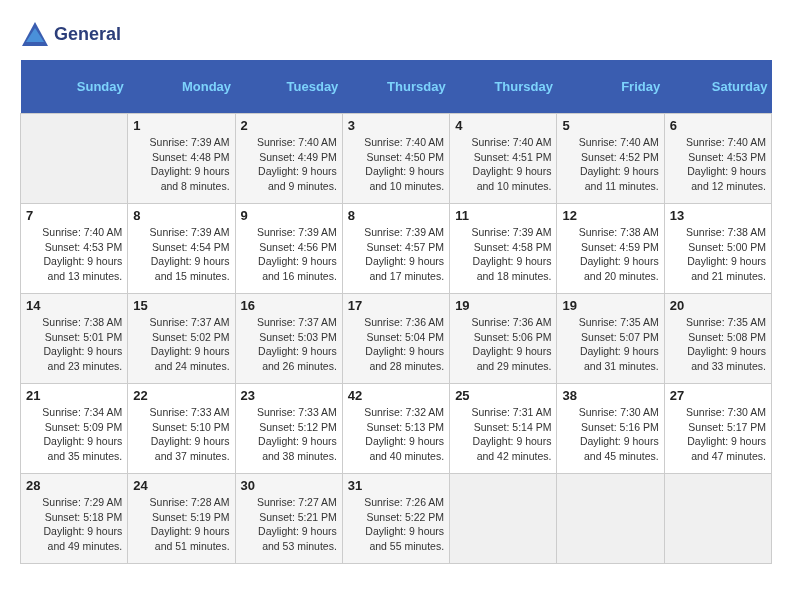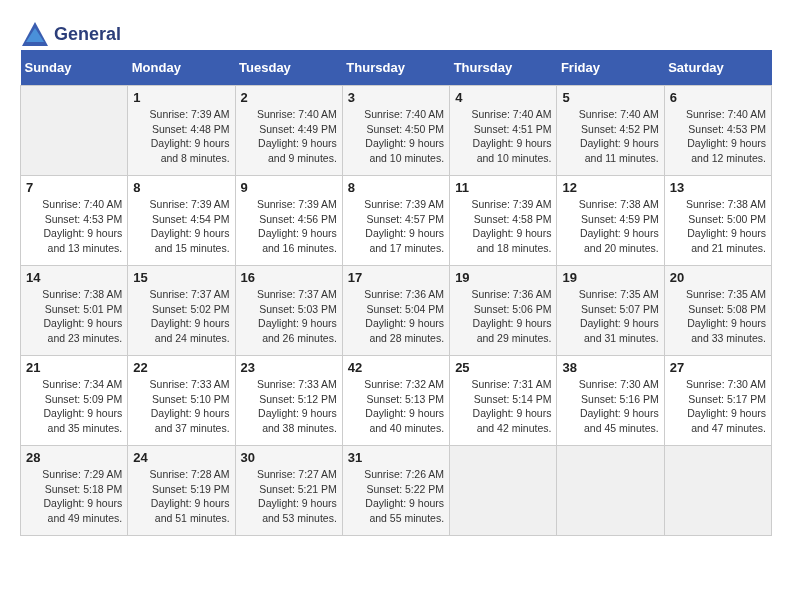--- a/index.html
+++ b/index.html
@@ -7,21 +7,21 @@
       font-family: Arial, sans-serif;
       background: #fff;
       width: 792px;
       min-height: 612px;
       padding: 20px;
     }
     .header {
       display: flex;
       justify-content: space-between;
       align-items: flex-start;
-      margin-bottom: 0;
+      margin-bottom: 10px;
     }
     .logo {
       display: flex;
       align-items: center;
     }
     .logo-text {
       font-size: 18px;
       font-weight: bold;
       color: #2c3e7a;
       line-height: 1.1;
@@ -47,23 +47,23 @@
       font-weight: normal;
       color: #444;
     }
     .calendar {
       width: 100%;
       border-collapse: collapse;
       font-size: 11px;
     }
     .calendar thead th {
       background-color: #3a5db0;
-      color: #ffffff;
-      padding: 10px 4px;
-      text-align: left;
+      color: #7dd3fc;
+      padding: 19px 4px;
+      text-align: right;
       font-size: 13px;
       font-weight: bold;
     }
     .calendar tbody td {
       border: 1px solid #ccc;
       vertical-align: top;
       padding: 4px 5px;
       width: 107px;
       min-height: 80px;
       height: 90px;

